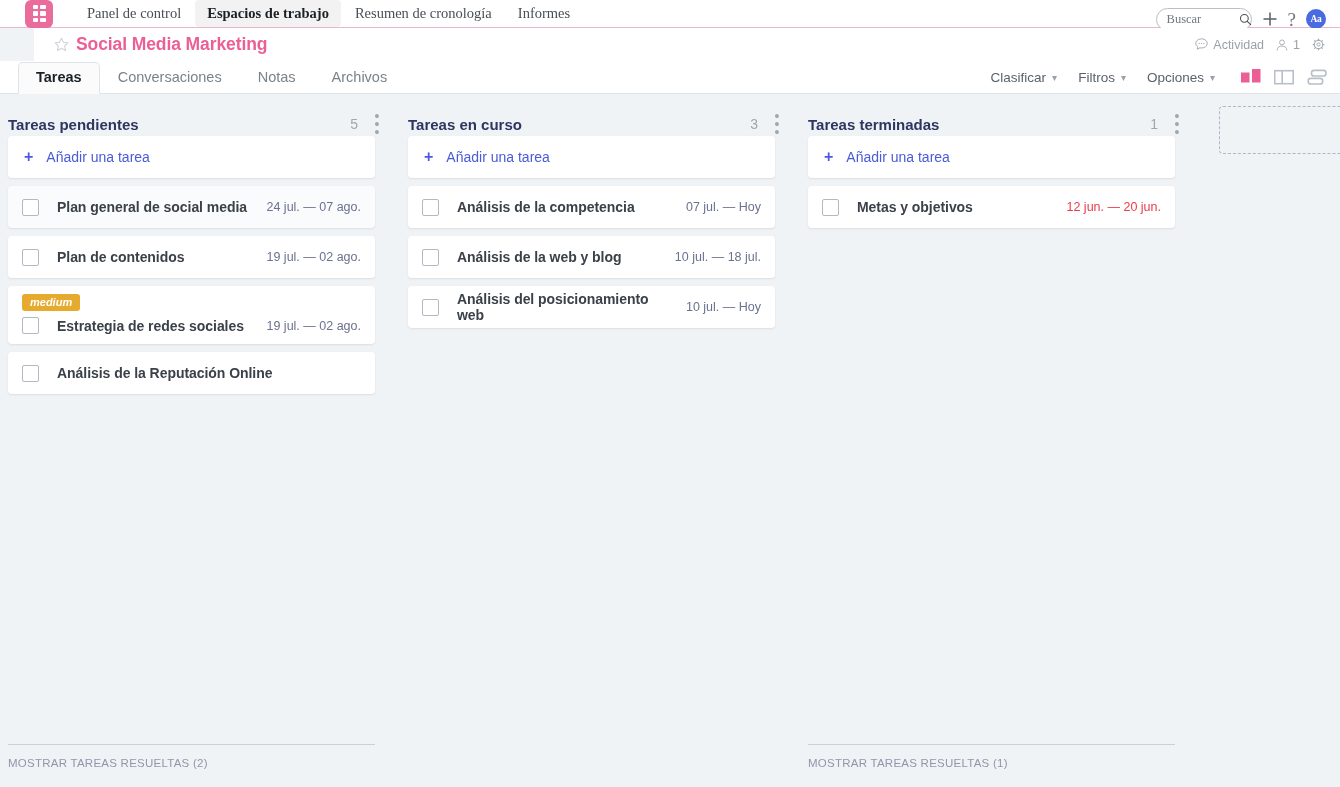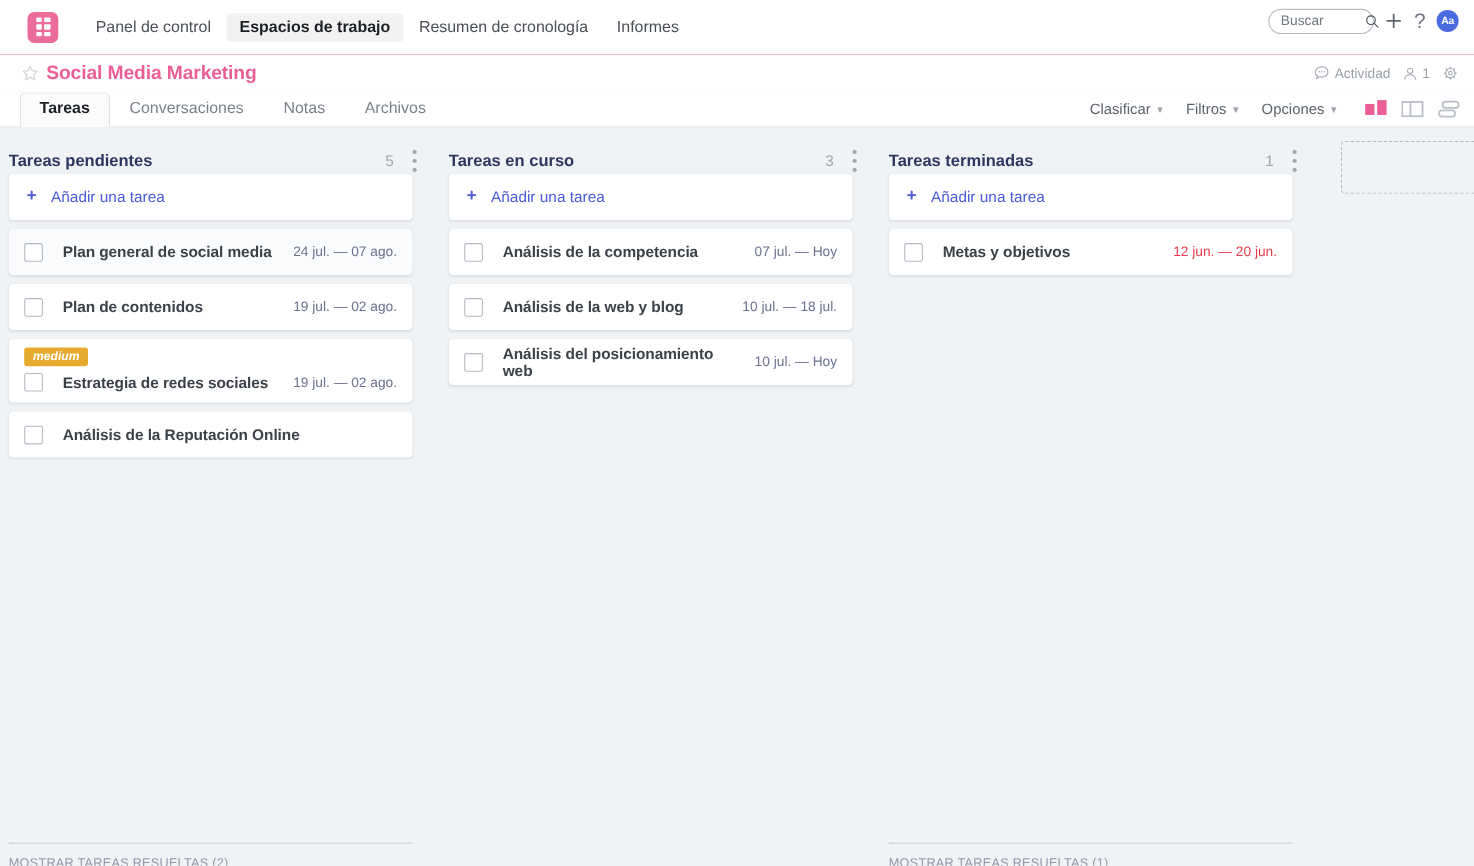--- a/index.html
+++ b/index.html
@@ -7,25 +7,26 @@
     width: 1340px; height: 787px;
     font-family: "Liberation Sans", sans-serif;
     background: #f0f3f5;
     overflow: hidden;
     -webkit-font-smoothing: antialiased;
   }
 
   
   .topbar {
     position: relative;
-    height: 50px;
+    height: 28px;
     background: #ffffff;
     display: flex;
     align-items: center;
     border-bottom: 1px solid #e8b9ce;
+    font-family: Liberation Serif, serif;
   }
   .logo {
     width: 28px; height: 28px;
     margin-left: 25px;
     border-radius: 6px;
     background: #ea6c9b;
     display: flex; align-items: center; justify-content: center;
   }
   .logo-grid {
     width: 13px; height: 17px;
@@ -80,20 +81,21 @@
     letter-spacing: -0.2px;
   }
 
   
   .projhead {
     position: relative;
     height: 33px;
     background: #ffffff;
     display: flex; align-items: center;
     padding-left: 20px;
+    margin-left: 34px;
   }
   .star {
     color: #d4d8dd; font-size: 15px; line-height: 1; margin-right: 7px;
   }
   .projtitle {
     font-size: 17.5px; font-weight: bold; color: #ec5f96;
     letter-spacing: -0.1px;
   }
   .projmeta {
     position: absolute; right: 14px; top: 0; height: 33px;

